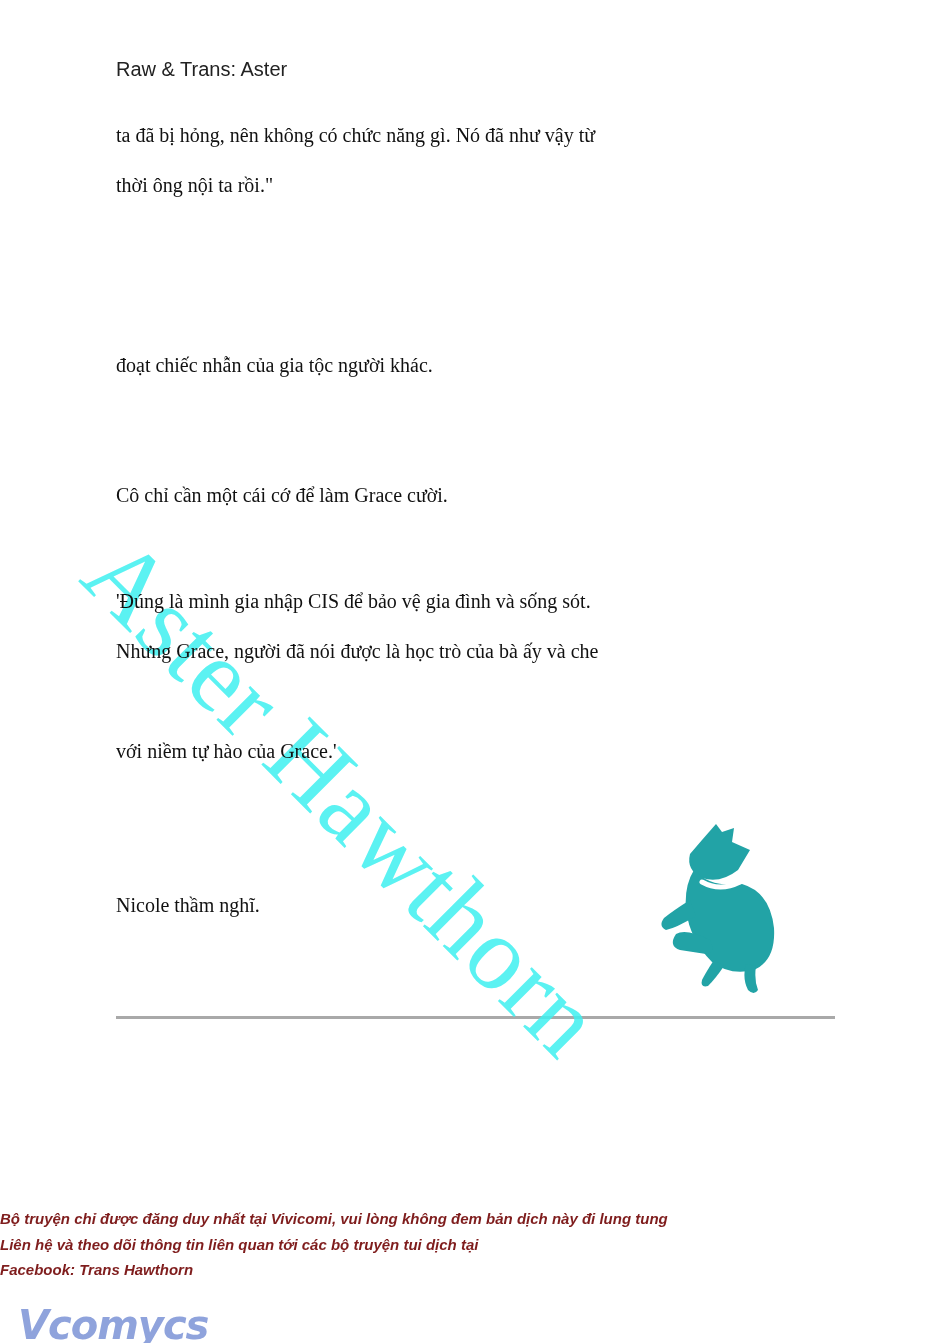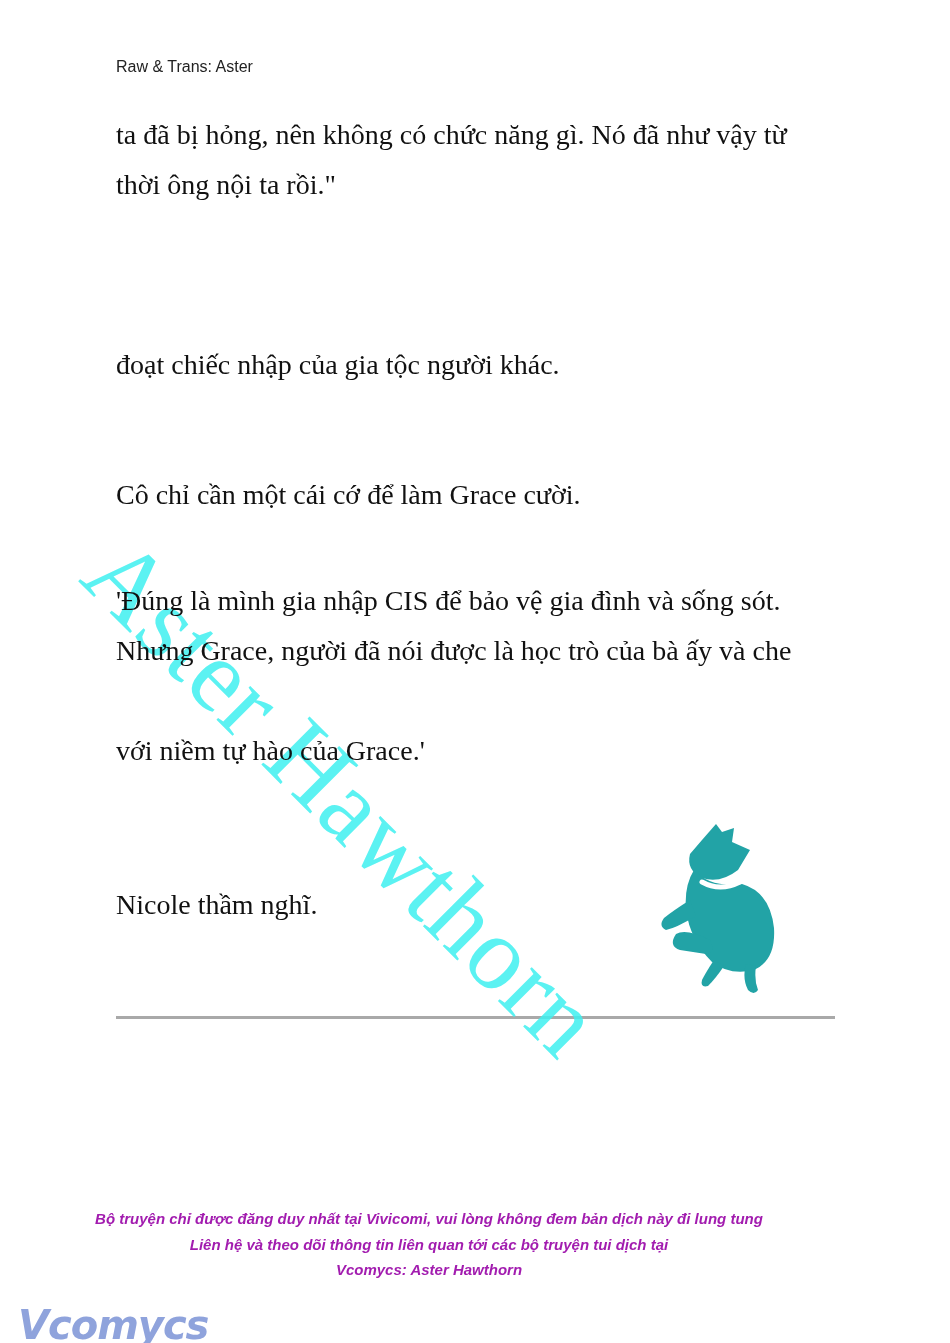--- a/index.html
+++ b/index.html
@@ -2,43 +2,43 @@
 <html><head>
 <meta charset="utf-8">
 <style>
   html, body { margin:0; padding:0; }
   body {
     width:950px; height:1343px; position:relative; overflow:hidden;
     background:#ffffff;
   }
   .header {
     position:absolute; left:116px; top:58px;
-    font-family:"Liberation Sans", sans-serif; font-size:16px; color:#222;
+    font-family:"Liberation Sans", sans-serif; font-size:20px; color:#222;
   }
   .para {
     position:absolute; left:116px; width:720px;
-    font-family:"Liberation Serif", serif; font-size:28px; color:#111;
+    font-family:"Liberation Serif", serif; font-size:20px; color:#111;
     line-height:50px; margin:0;
   }
   .watermark {
     position:absolute; left:88px; top:570px;
     font-family:"Liberation Serif", serif; font-size:104px; color:#3ff0f0;
     opacity:0.85; transform-origin:0 0; transform:rotate(45deg) translate(0,-80px);
     white-space:nowrap; pointer-events:none; z-index:1; letter-spacing:1px;
   }
   .text-layer { position:relative; z-index:2; }
   .cat { position:absolute; left:650px; top:800px; width:140px; height:195px; z-index:3; }
   .divider {
     position:absolute; left:116px; top:1016px; width:719px; height:3px;
     background:#a9a9a9;
   }
   .footer {
-    position:absolute; left:0; width:858px; text-align:center;
+    position:absolute; left:0; width:858px; 
     font-family:"Liberation Sans", sans-serif; font-size:15px; font-style:italic;
-    font-weight:bold; color:#a21caf; margin:0;
+    font-weight:bold; color:#7f1d1d; margin:0;
   }
   .vcomycs {
     position:absolute; left:18px; top:1302px;
     font-family:"DejaVu Sans", sans-serif; font-size:40px; font-weight:bold; font-style:italic;
     color:#8fa3dc; letter-spacing:-1px;
   }
   .damco {
     position:absolute; left:812px; top:1380px;
     font-family:"DejaVu Sans", sans-serif; font-size:17px; color:#ffffff;
     text-shadow:0 0 3px #6a86c8, 0 0 2px #6a86c8, 0 0 6px #9fb5e6;
@@ -52,21 +52,21 @@
 
 <div class="watermark">Aster Hawthorn</div>
 
 <div class="text-layer">
   <p class="para" style="top:110px">
     <span>ta đã bị hỏng, nên không có chức năng gì. Nó đã như vậy từ</span><br>
     <span>thời ông nội ta rồi."</span>
   </p>
   <p class="para" style="top:290px">
     <br>
-    <span>đoạt chiếc nhập của gia tộc người khác.</span>
+    <span>đoạt chiếc nhẫn của gia tộc người khác.</span>
   </p>
   <p class="para" style="top:470px">
     <span>Cô chỉ cần một cái cớ để làm Grace cười.</span>
   </p>
   <p class="para" style="top:576px">
     <span>'Đúng là mình gia nhập CIS để bảo vệ gia đình và sống sót.</span><br>
     <span>Nhưng Grace, người đã nói được là học trò của bà ấy và che</span><br>
     <br>
     <span>với niềm tự hào của Grace.'</span>
   </p>
@@ -91,16 +91,16 @@
     <path d="M96 164 Q92 178 98 190 Q104 196 108 190 Q104 180 106 166 Z"></path>
   </g>
 
   <path d="M52 82 Q70 92 90 82" stroke="#ffffff" stroke-width="5" fill="none" stroke-linecap="round"></path>
 </svg>
 
 <div class="divider"></div>
 
 <p class="footer" style="top:1210px">Bộ truyện chỉ được đăng duy nhất tại Vivicomi, vui lòng không đem bản dịch này đi lung tung</p>
 <p class="footer" style="top:1236px">Liên hệ và theo dõi thông tin liên quan tới các bộ truyện tui dịch tại</p>
-<p class="footer" style="top:1261px">Vcomycs: Aster Hawthorn</p>
+<p class="footer" style="top:1261px">Facebook: Trans Hawthorn</p>
 
 <div class="vcomycs">Vcomycs</div>
 <div class="damco">damconuong</div>
 
 </body></html>

